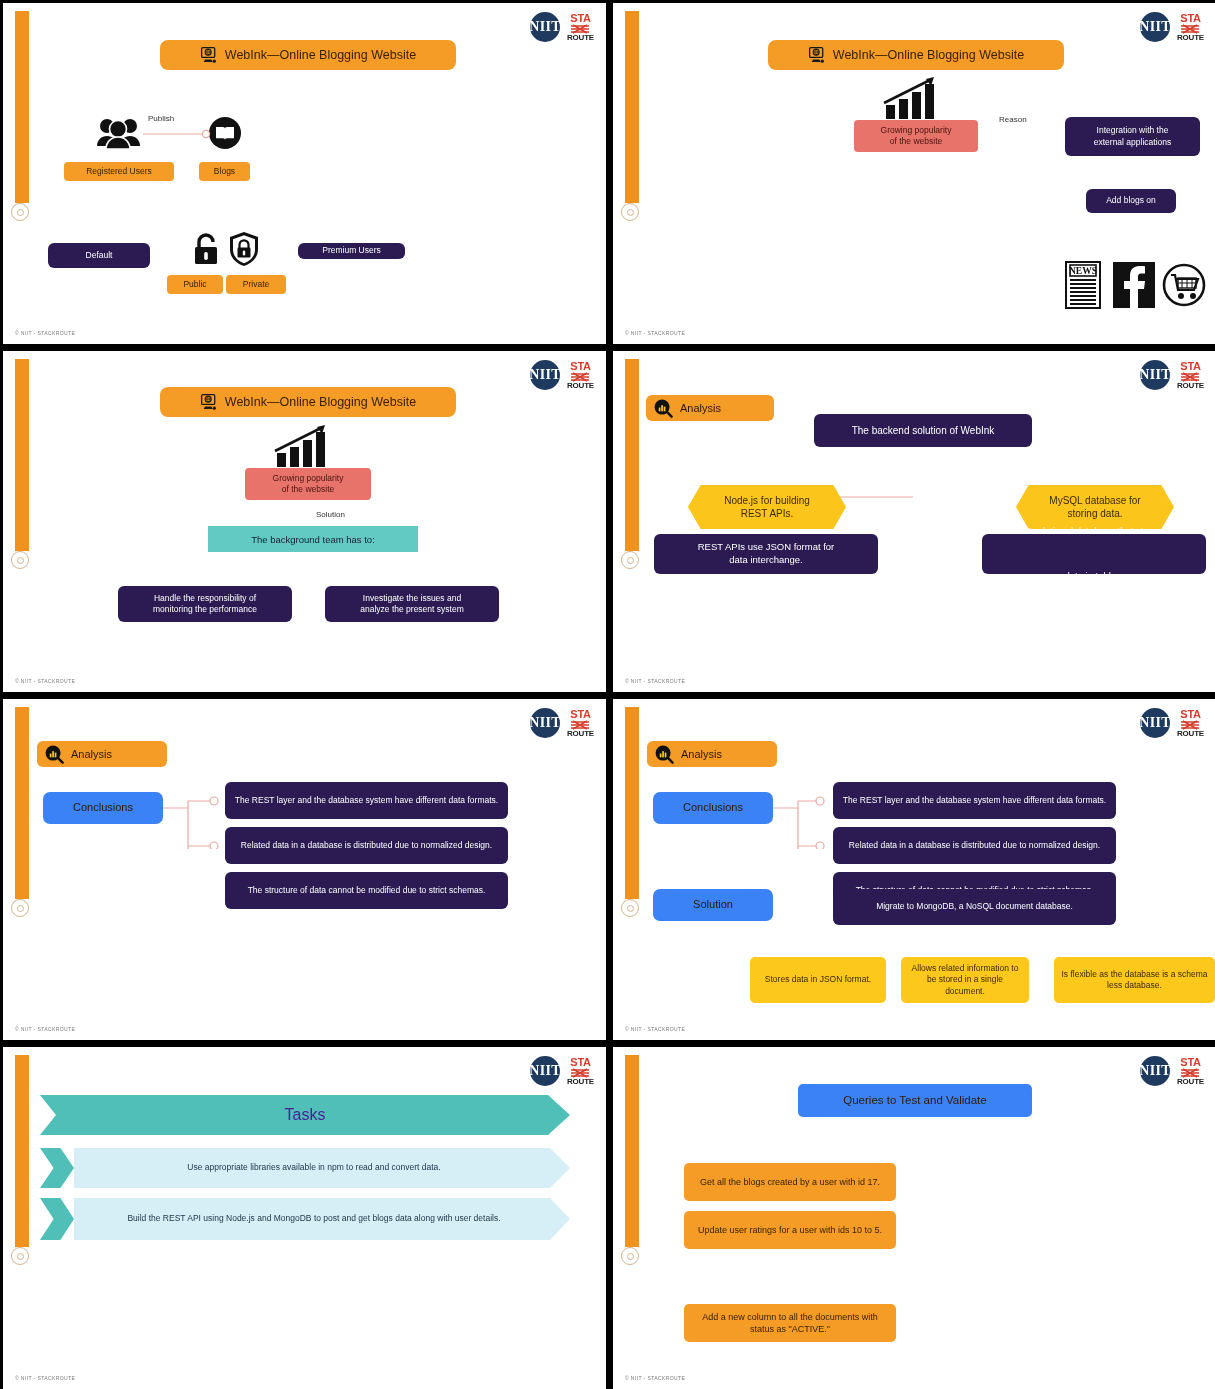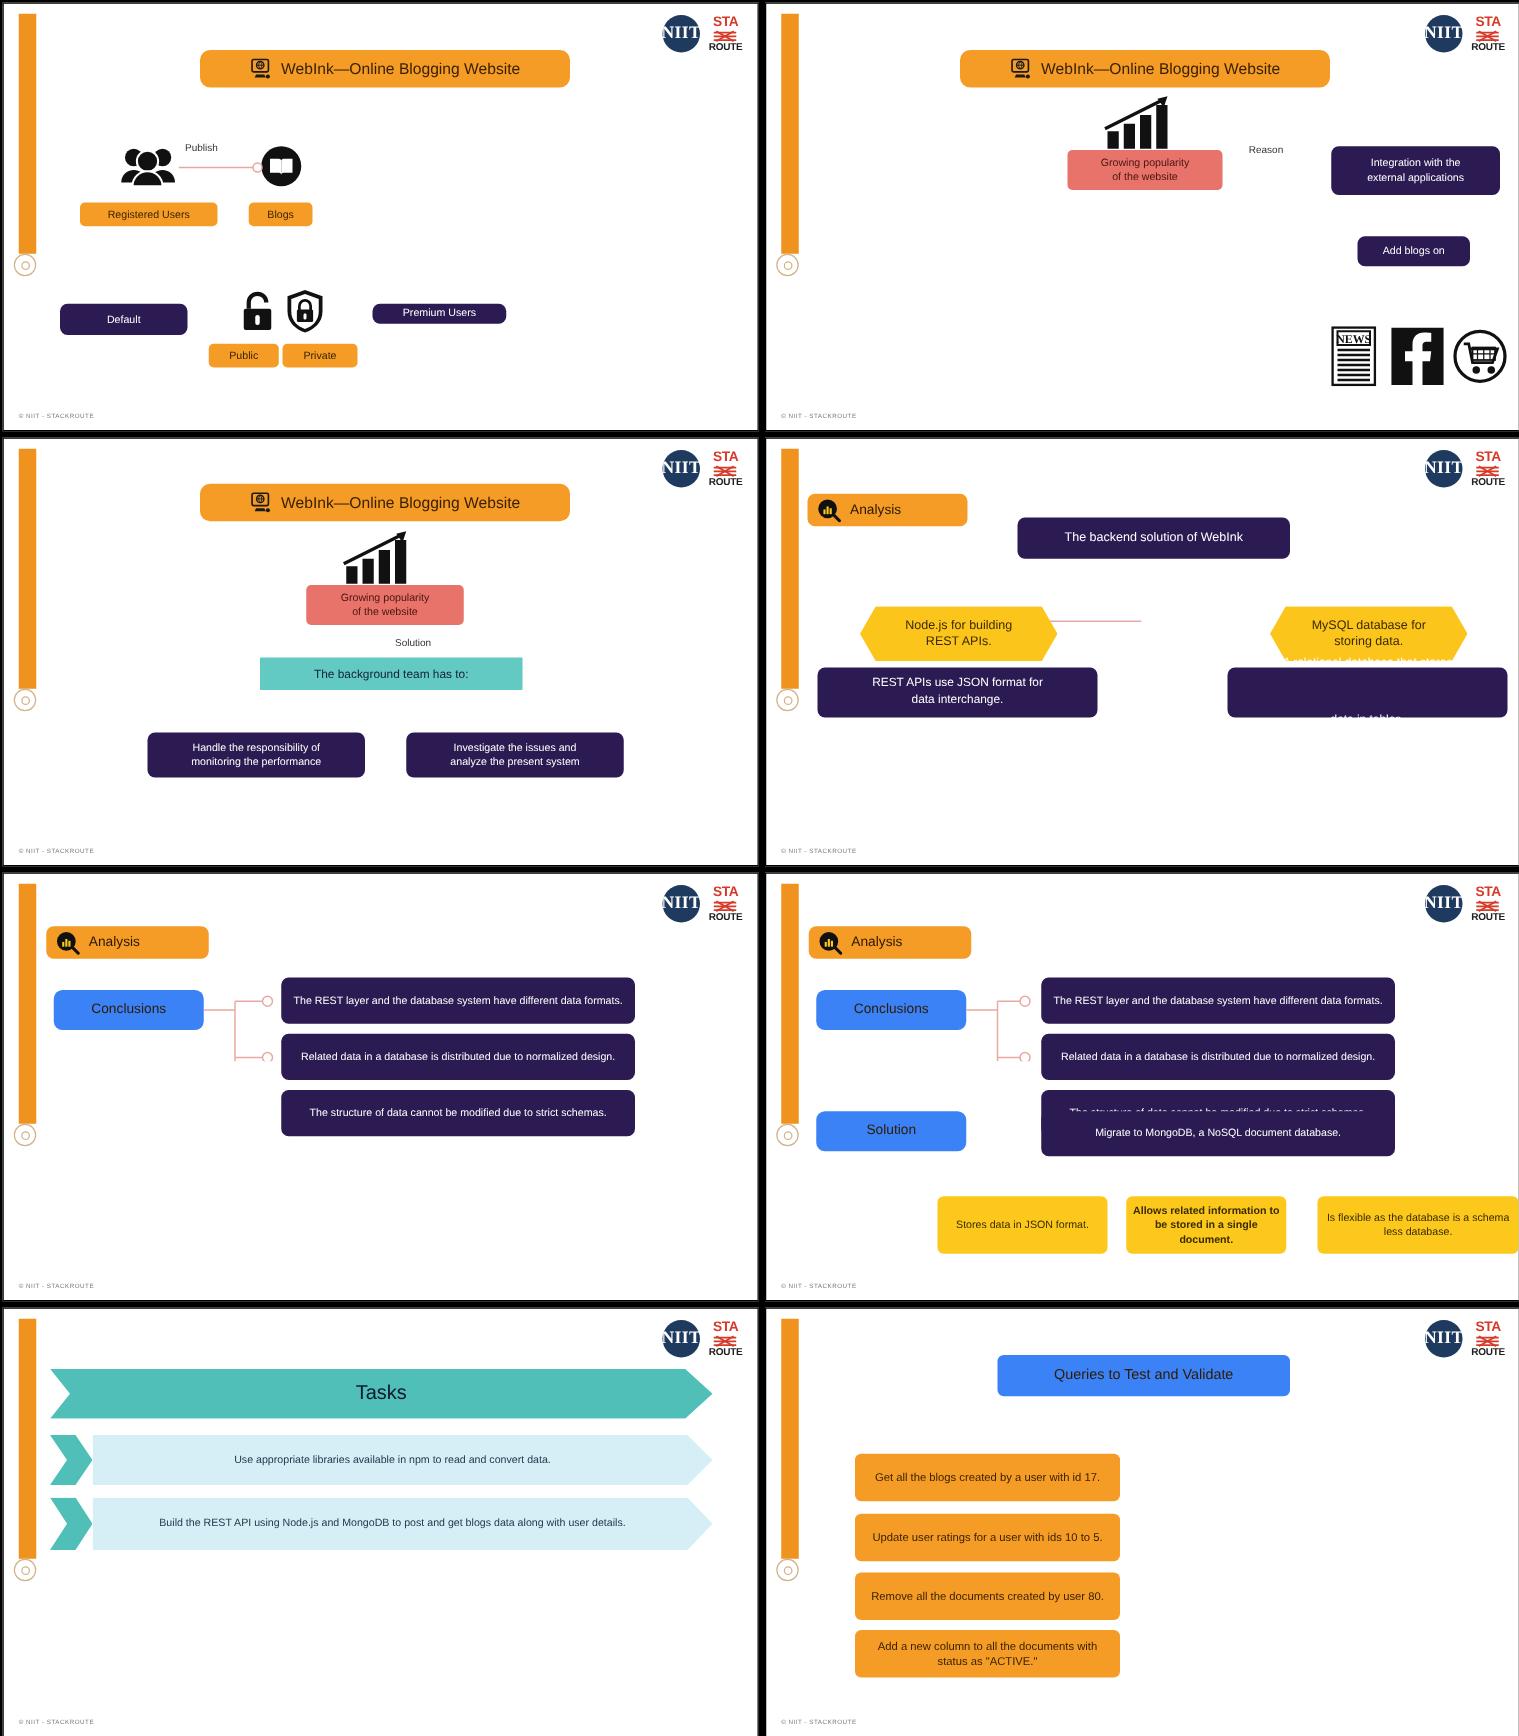--- a/index.html
+++ b/index.html
@@ -156,21 +156,21 @@
   
   .wires { position: absolute; inset: 0; pointer-events: none; }
   .lbl {
     position: absolute; font-size: 8px; color: #333;
   }
   .icon-abs { position: absolute; }
   
   .chev-main {
     position: absolute;
     background: #4FBFB8;
-    color: #0f172a;
+    color: #4c1d95;
     font-size: 16px;
     display: flex; align-items: center; justify-content: center;
     clip-path: polygon(0 0, calc(100% - 22px) 0, 100% 50%, calc(100% - 22px) 100%, 0 100%, 16px 50%);
   }
   .chev-row { position: absolute; display: flex; align-items: stretch; }
   .chev-arrow {
     width: 34px;
     background: #4FBFB8;
     clip-path: polygon(0 0, 60% 0, 100% 50%, 60% 100%, 0 100%, 40% 50%);
   }
@@ -602,21 +602,21 @@
       <circle cx="360" cy="253" r="4" fill="#fff" stroke="#E8A9A1" stroke-width="1.2"></circle>
       <circle cx="518" cy="253" r="4" fill="#fff" stroke="#E8A9A1" stroke-width="1.2"></circle>
     </svg>
 
     <div class="nbox" style="left:220px;top:83px;width:283px;height:37px;">The REST layer and the database system have different data formats.</div>
     <div class="nbox" style="left:220px;top:128px;width:283px;height:37px;">Related data in a database is distributed due to normalized design.</div>
     <div class="nbox" style="left:220px;top:173px;width:283px;height:37px;">The structure of data cannot be modified due to strict schemas.</div>
     <div class="nbox" style="left:220px;top:190px;width:283px;height:36px;">Migrate to MongoDB, a NoSQL document database.</div>
 
     <div class="ybox" style="left:137px;top:258px;width:136px;height:46px;">Stores data in JSON format.</div>
-    <div class="ybox" style="left:288px;top:258px;width:128px;height:46px;font-weight:bold;">Allows related information to be stored in a single document.</div>
+    <div class="ybox" style="left:288px;top:258px;width:128px;height:46px;">Allows related information to be stored in a single document.</div>
     <div class="ybox" style="left:441px;top:258px;width:161px;height:46px;">Is flexible as the database is a schema less database.</div>
 
     <div class="footer">© NIIT - STACKROUTE</div>
   </div>
 
   <div class="slide">
     <div class="sidebar-bar"></div>
     <div class="sidebar-target">
         <i></i>
       </div>
@@ -660,19 +660,18 @@
           <path d="M3 1 L17 9 M17 1 L3 9" stroke="#D63B2A" stroke-width="1.6"></path>
         </svg>
         <span class="sr-bot">ROUTE</span>
       </div>
     </div>
 
     <div class="obox-lg" style="left:185px;top:37px;width:234px;height:33px;font-size:11.5px;border-radius:5px;">Queries to Test and Validate</div>
 
     <div class="obox" style="left:71px;top:116px;width:212px;height:38px;font-size:9px;border-radius:5px;">Get all the blogs created by a user with id 17.</div>
     <div class="obox" style="left:71px;top:164px;width:212px;height:38px;font-size:9px;border-radius:5px;">Update user ratings for a user with ids 10 to 5.</div>
-    <div class="obox" style="left:71px;top:211px;width:212px;height:38px;font-size:9px;border-radius:5px;">Remove all the documents created by user 80.</div>
     <div class="obox" style="left:71px;top:257px;width:212px;height:38px;font-size:9px;border-radius:5px;">Add a new column to all the documents with status as "ACTIVE."</div>
 
     <div class="footer">© NIIT - STACKROUTE</div>
   </div>
 
 </div>
 
 </body></html>

